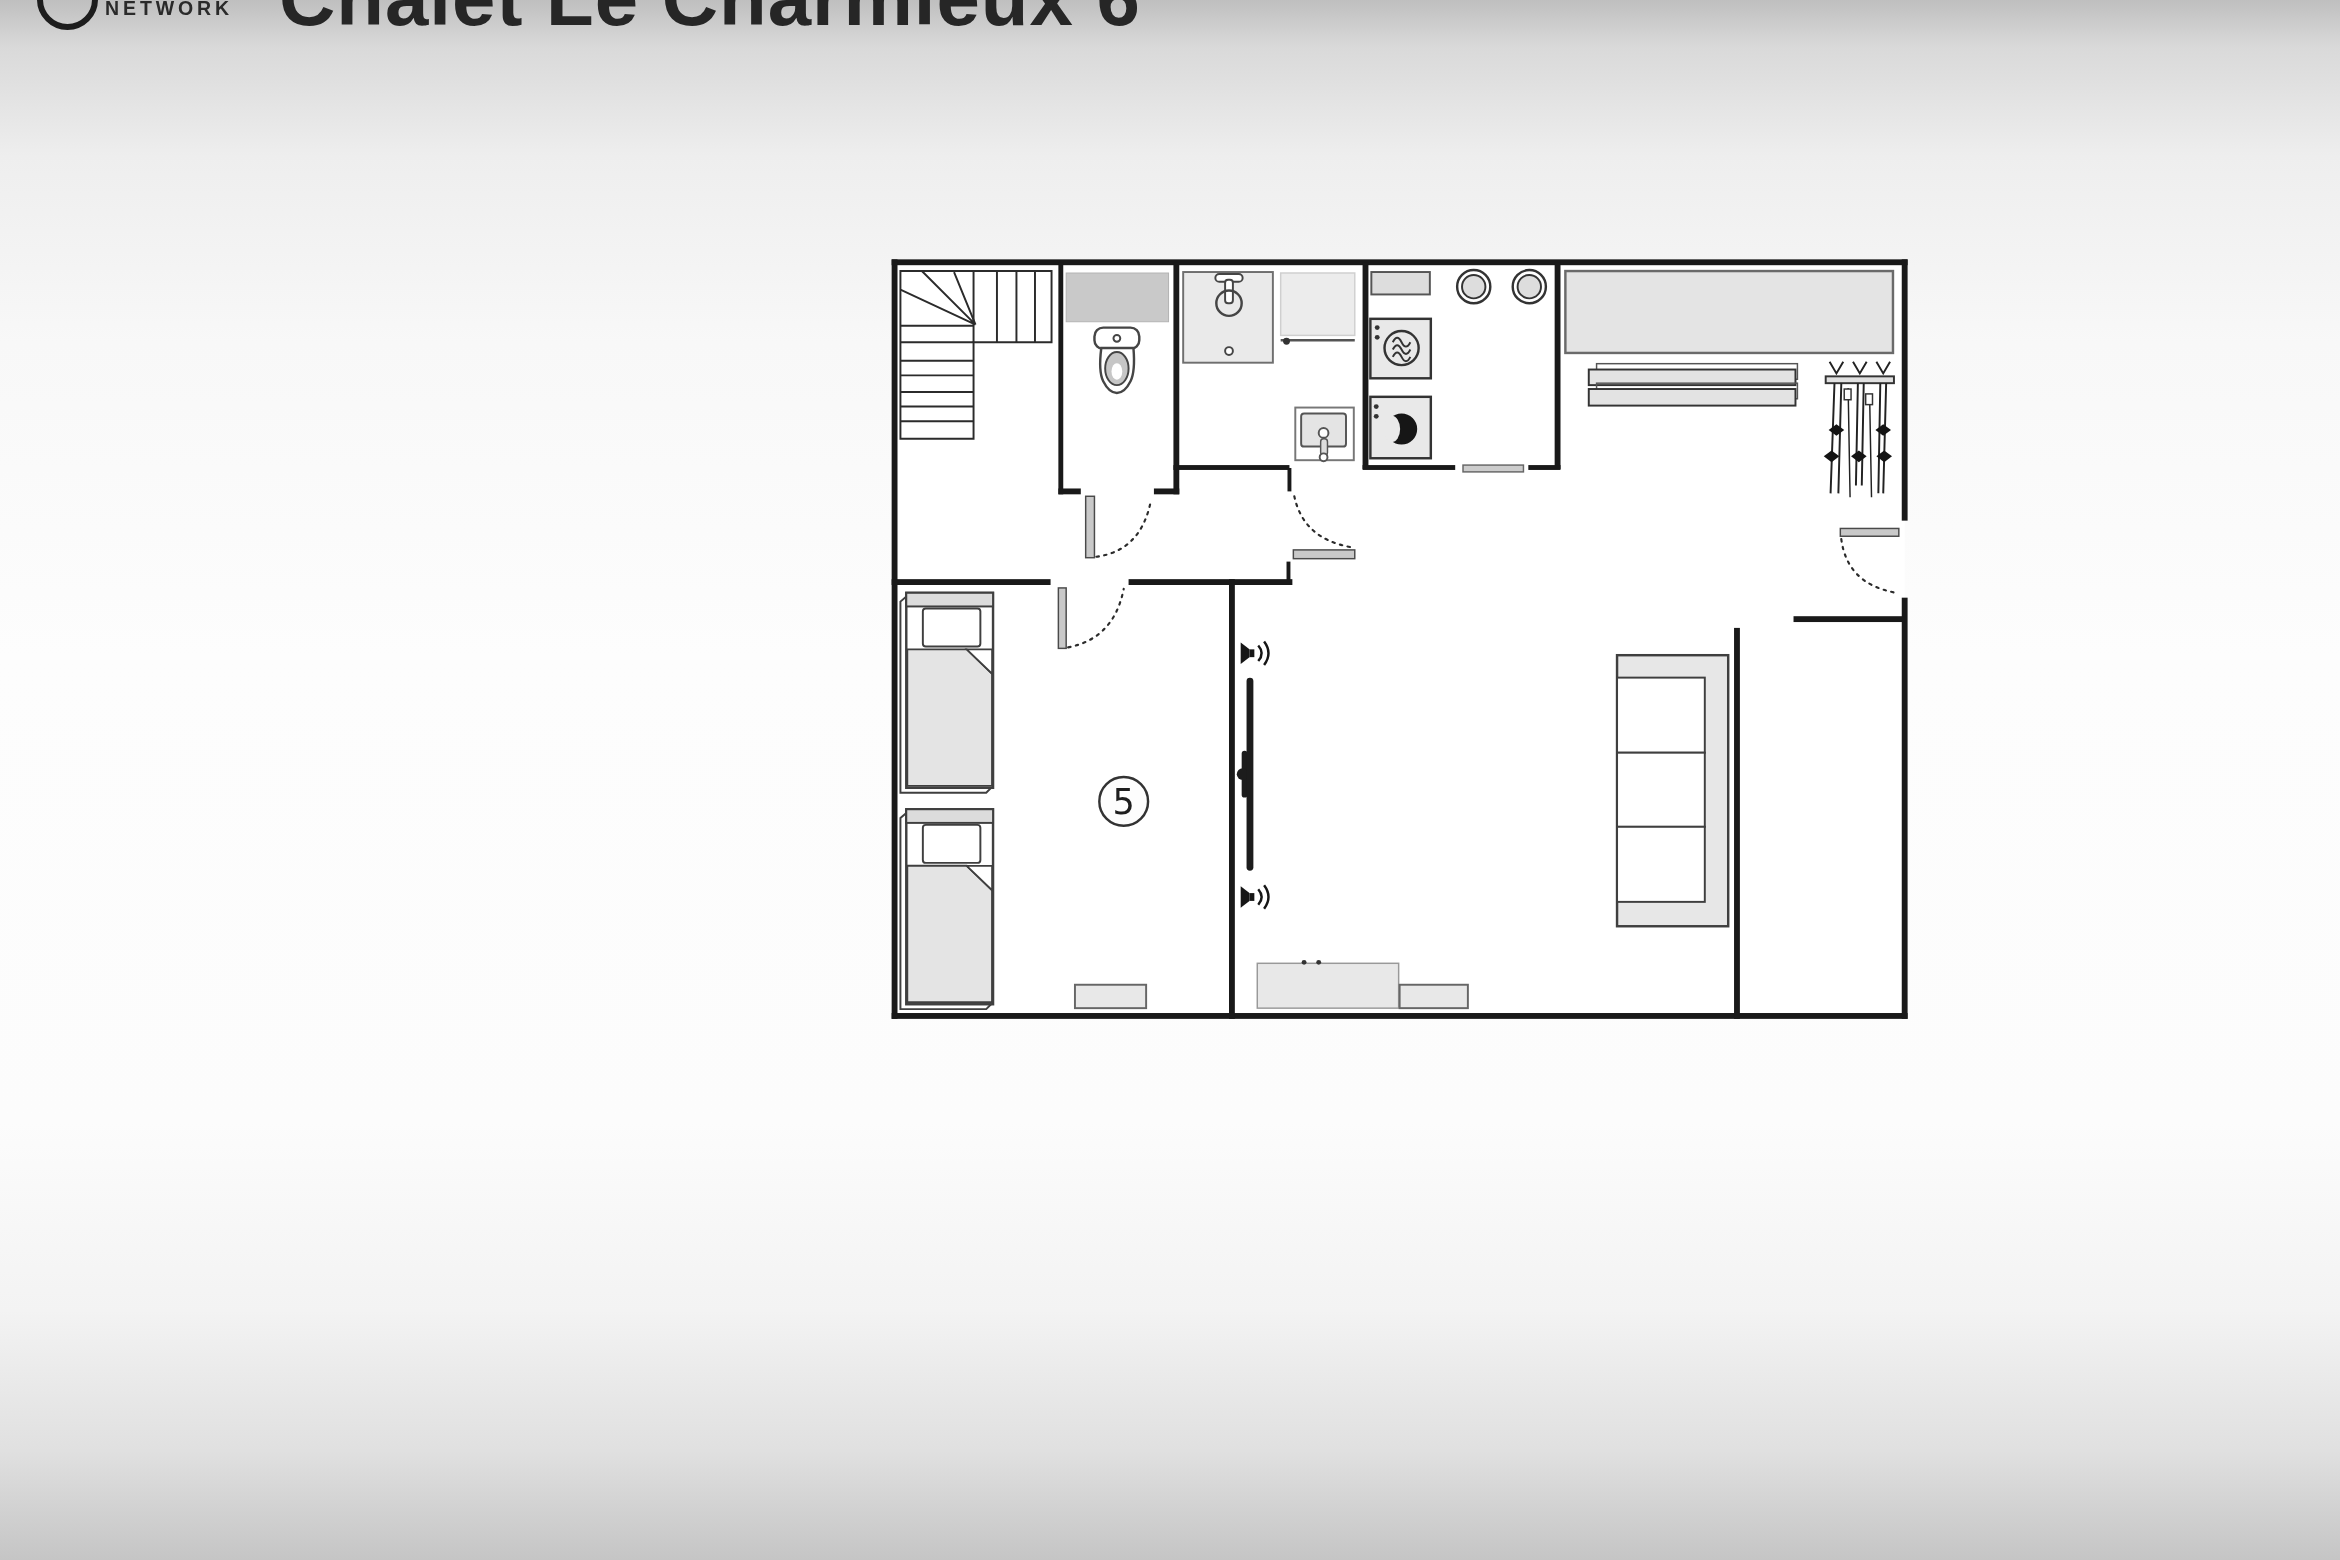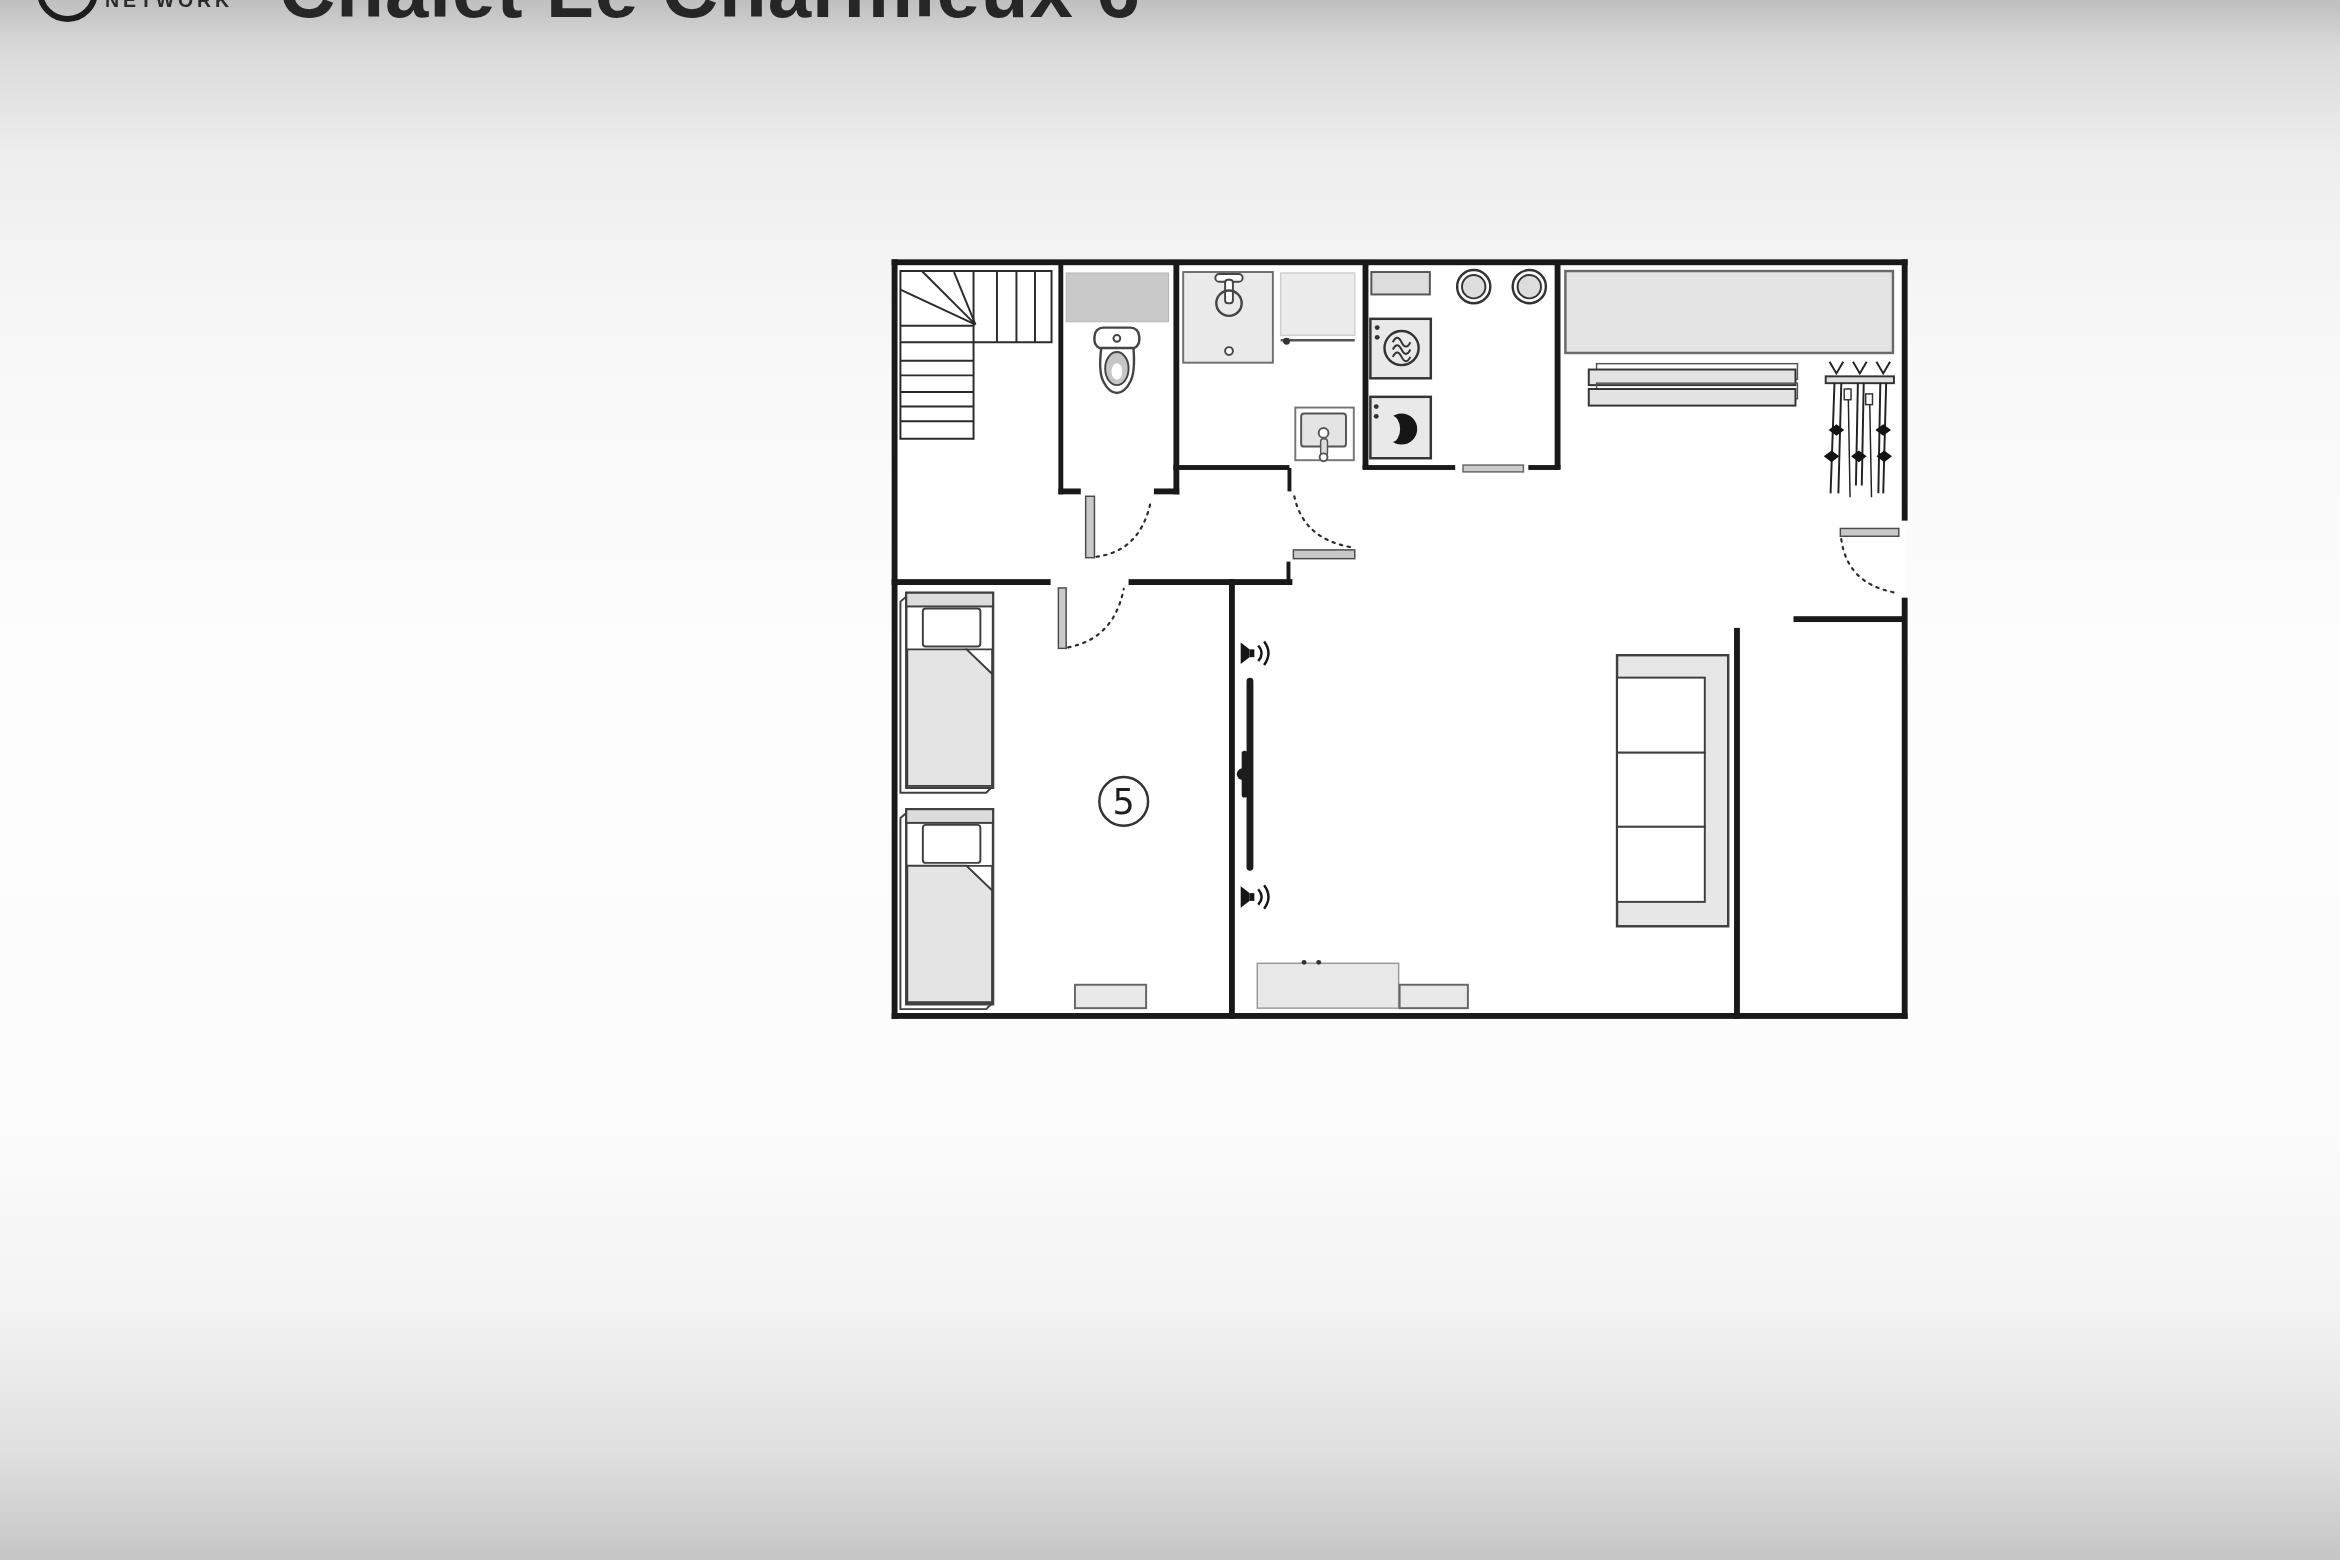--- a/index.html
+++ b/index.html
@@ -3,21 +3,21 @@
 <meta charset="utf-8">
 <style>
   html,body{margin:0;padding:0;}
   body{
     width:2341px;height:1560px;overflow:hidden;position:relative;
     font-family:"Liberation Sans", sans-serif;
     background:linear-gradient(180deg,
       #bfbfbf 0%, #d9d9d9 3%, #eeeeee 10%, #f8f8f8 22%,
       #fdfdfd 42%, #fcfcfc 72%, #f3f3f3 84%, #e0e0e0 93%, #c5c5c5 100%);
   }
-  .hdr{position:absolute;left:0;top:0;width:2340px;height:117px;}
+  .hdr{position:absolute;left:0;top:8px;width:2340px;height:117px;}
   .logo-ring{
     position:absolute;left:37px;top:-39px;width:49px;height:49px;
     border:6.8px solid #1d1d1d;border-radius:50%;background:transparent;
   }
   .brand{
     position:absolute;left:105px;top:-10.7px;
     font-size:19.5px;font-weight:bold;letter-spacing:3.9px;color:#2a2a2a;white-space:nowrap;
   }
   .page-title{
     position:absolute;left:279px;top:-49px;margin:0;

